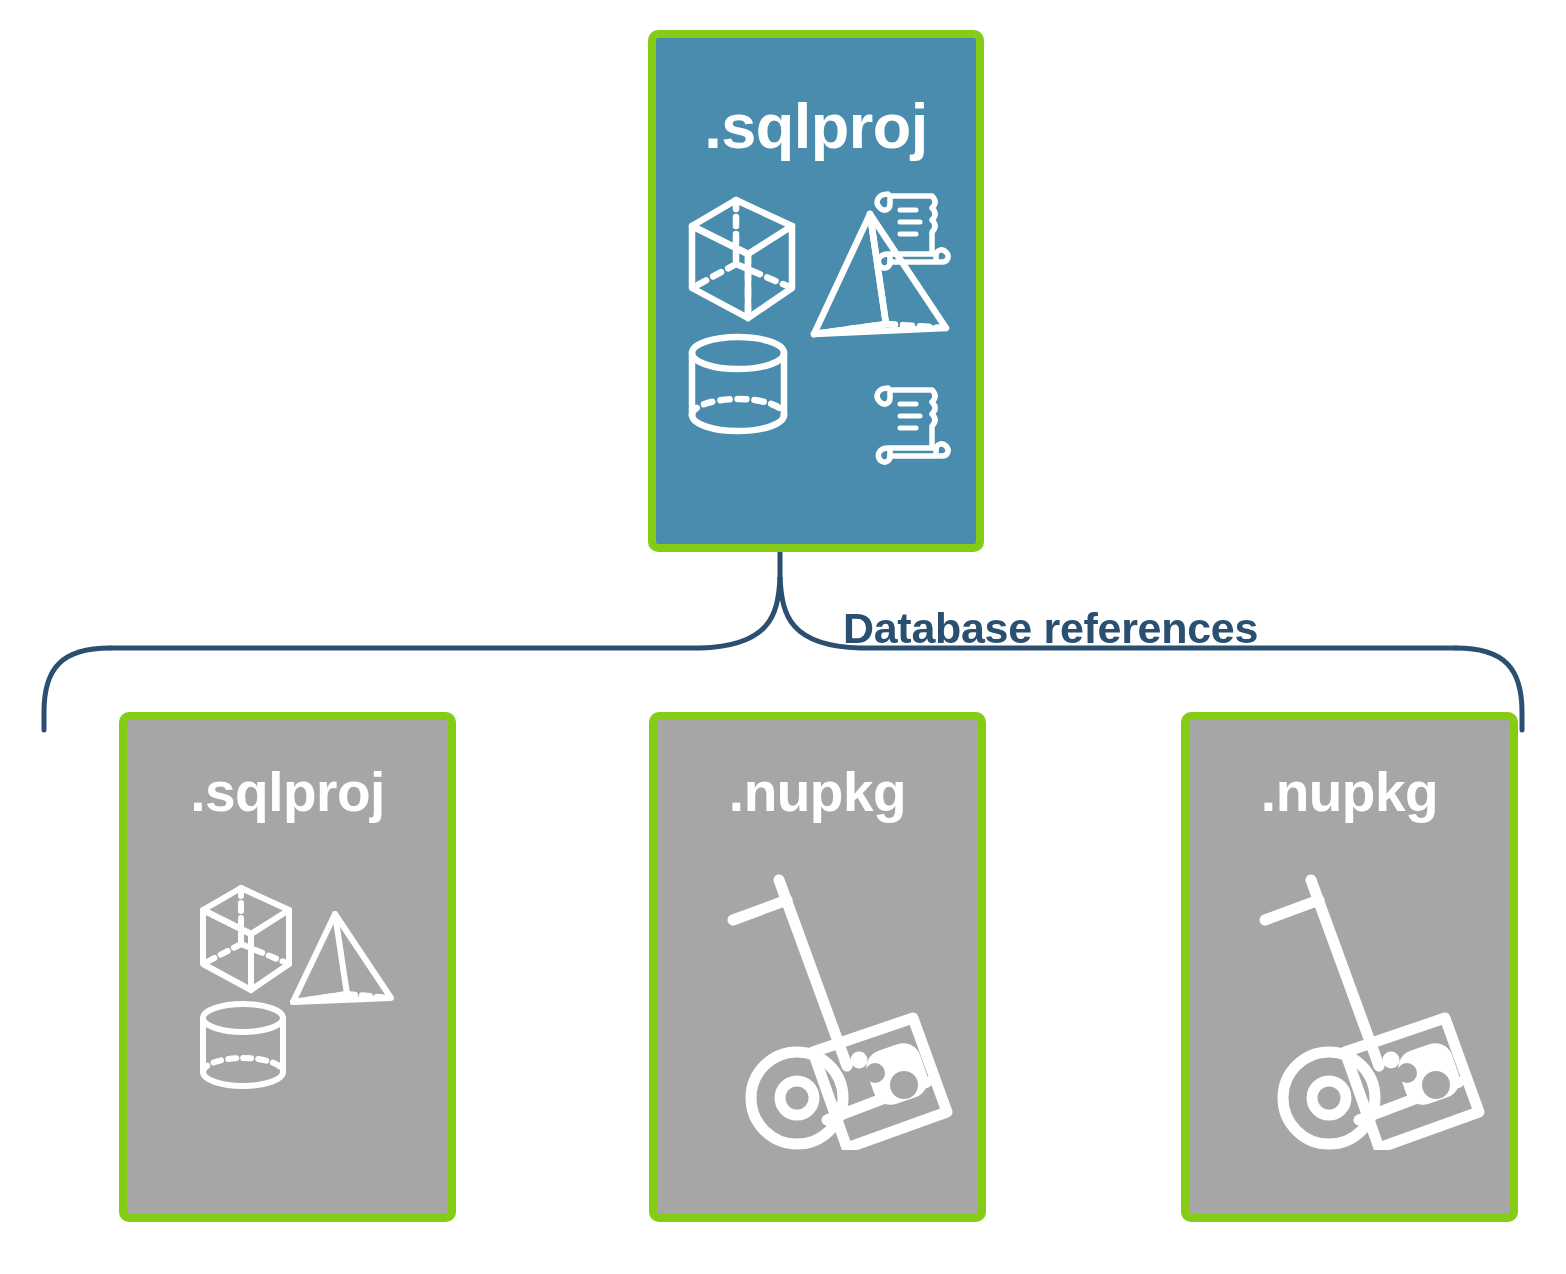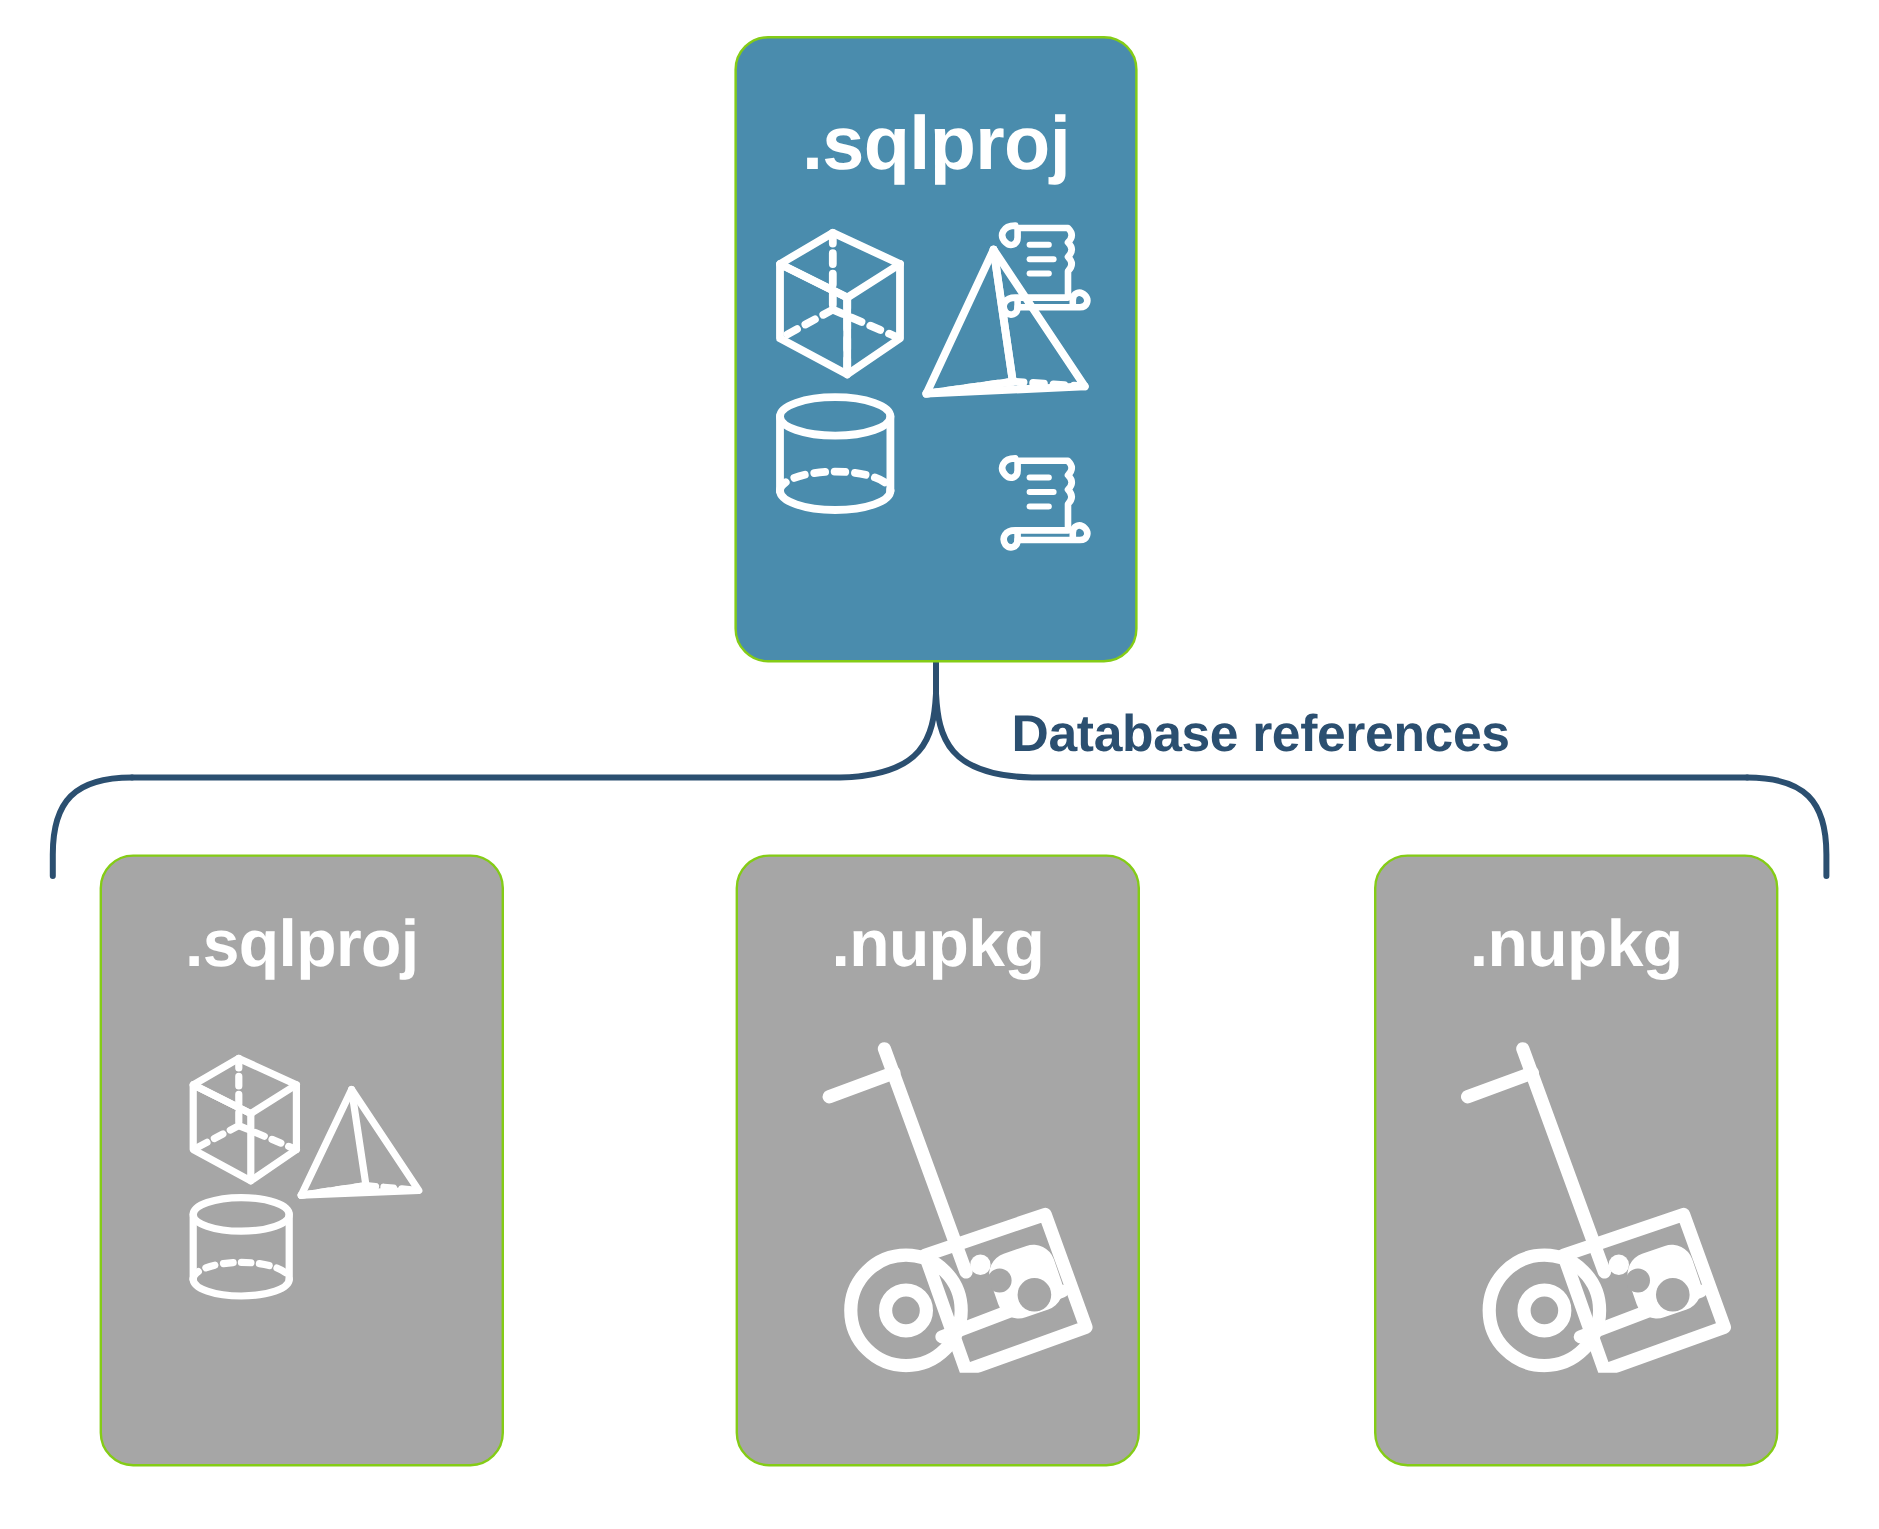--- a/index.html
+++ b/index.html
@@ -13,23 +13,24 @@
   #canvas {
     position: relative;
     width: 1566px;
     height: 1274px;
     background: #ffffff;
     overflow: hidden;
   }
   .node {
     position: absolute;
     box-sizing: border-box;
-    border: 2px solid #84cc16;
-    border-radius: 28px;
+    border: 8px solid #84cc16;
+    border-radius: 10px;
     display: block;
+    margin-left: 36px;
   }
   .node-blue {
     background: #4a8cad;
   }
   .node-grey {
     background: #a6a6a6;
   }
   .node-label {
     position: absolute;
     left: 0;
@@ -62,20 +63,21 @@
     pointer-events: none;
   }
   .edge-label {
     position: absolute;
     color: #2b4f70;
     font-weight: bold;
     font-size: 43px;
     letter-spacing: -0.3px;
     font-family: "Liberation Sans", sans-serif;
     white-space: nowrap;
+    margin-top: 16px;
   }
 </style>
 </head>
 <body>
 
 <div id="canvas">
 
   <svg class="brace-layer" viewBox="0 0 1566 1274" width="1566" height="1274" aria-hidden="true">
 
     <path d="M780 552 L780 578" fill="none" stroke="#2b4f70" stroke-width="5" stroke-linecap="round"></path>

